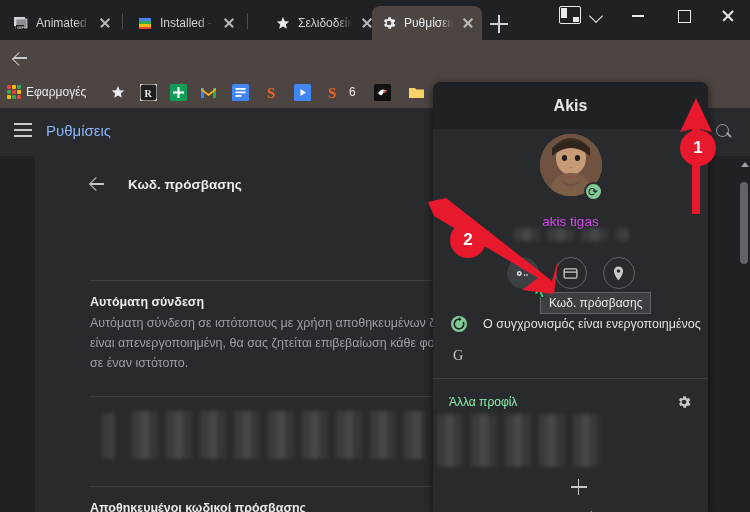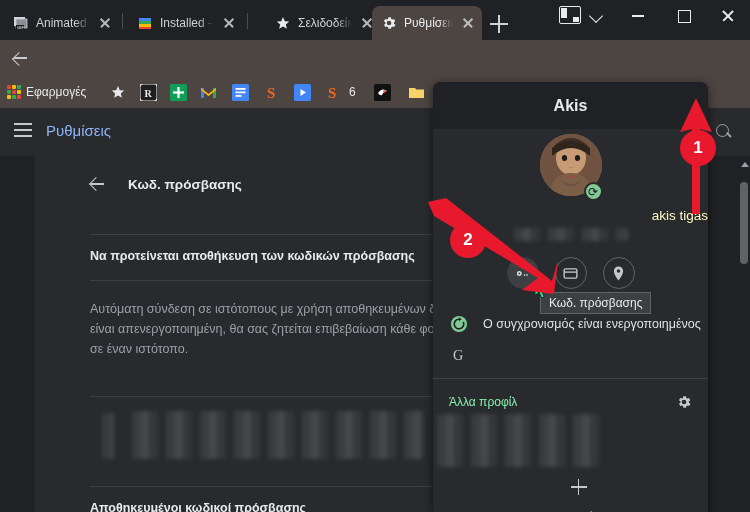--- a/index.html
+++ b/index.html
@@ -151,21 +151,21 @@
     overflow:hidden;
   }
   .popup-head { position:absolute; left:0; top:0; width:100%; height:47px; background:#202124;
     display:flex; align-items:center; justify-content:center; }
   .popup-head-title { font-size:16px; font-weight:bold; color:#e8eaed; }
   .popup-avatar { position:absolute; left:50%; top:52px; margin-left:-31px; width:62px; height:62px;
     border-radius:50%; overflow:hidden; background:#8a6b52; }
   .sync-badge { position:absolute; left:50%; top:100px; margin-left:13px; width:19px; height:19px;
     border-radius:50%; background:#81c995; border:2px solid #292a2d;
     display:flex; align-items:center; justify-content:center; color:#202124; font-size:12px; }
-  .popup-name { position:absolute; left:0; top:126px; width:100%; text-align:right; font-size:13.5px; color:#fef9c3; }
+  .popup-name { position:absolute; left:0; top:132px; width:100%; text-align:center; font-size:13.5px; color:#d946ef; }
   .popup-email-blur { position:absolute; left:50%; margin-left:-57px; top:146px; width:114px; height:13px; }
 
   .act-row { position:absolute; left:0; top:175px; width:100%; display:flex; justify-content:center; gap:16px; }
   .act-btn { width:32px; height:32px; border-radius:50%; border:1px solid #5f6368;
     display:flex; align-items:center; justify-content:center; }
   .act-btn.hl { background:#3c4043; border-color:#3c4043; }
 
   .tooltip { position:absolute; left:540px; top:292px; background:#3c4043; border:1px solid #5f6368;
     padding:3px 8px; font-size:12px; color:#e8eaed; white-space:nowrap; }
 
@@ -436,25 +436,23 @@
       <div class="settings-title">Ρυθμίσεις</div>
       <div class="search-ico"></div>
     </div>
 
     <div class="card">
       <div class="card-head">
         <div class="back-arrow"></div>
         <div class="card-title">Κωδ. πρόσβασης</div>
       </div>
 
-      <div class="row" style="top:78px;height:46px;padding-top:14px;">
-        <div class="row-title">Να προτείνεται αποθήκευση των κωδικών πρόσβασης</div>
-      </div>
 
       <div class="row" style="top:124px;height:116px;padding-top:14px;">
+        <div class="row-title">Αυτόματη σύνδεση</div>
         <div class="row-sub" style="white-space:pre-line;">Αυτόματη σύνδεση σε ιστότοπους με χρήση αποθηκευμένων δια
 είναι απενεργοποιημένη, θα σας ζητείται επιβεβαίωση κάθε φο
 σε έναν ιστότοπο.</div>
       </div>
 
       <div class="row" style="top:240px;height:90px;">
         <div class="blur" style="position:absolute;left:12px;top:16px;width:12px;height:46px;"></div>
         <div class="blur" style="position:absolute;left:42px;top:14px;width:292px;height:48px;"></div>
       </div>
 

